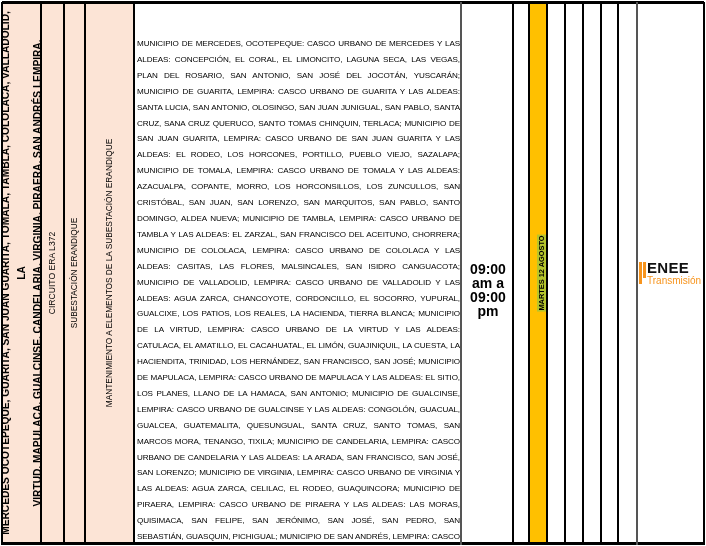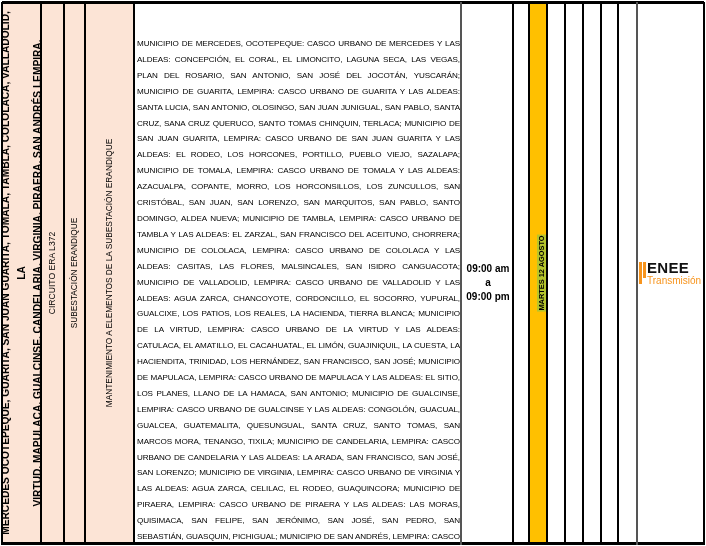--- a/index.html
+++ b/index.html
@@ -11,21 +11,21 @@
   .cell { position:absolute; top:4px; bottom:4px; box-sizing:border-box; }
   .peach { background:#fce4d6; }
   .yellow { background:#ffc000; }
   .rot { position:absolute; left:50%; top:50%; transform:translate(-50%,-50%) rotate(-90deg); white-space:nowrap; color:#000; }
   .rot-multi { white-space:normal; text-align:center; line-height:16px; }
   .desc {
     position:absolute; left:137px; top:36px; width:323px;
     font-family:"Liberation Sans", sans-serif; font-size:8.1px; line-height:15.9px;
     text-align:justify; color:#000; letter-spacing:-0.1px;
   }
-  .time { position:absolute; left:463px; top:262px; width:50px; text-align:center; font-size:10px; font-weight:bold; line-height:14px; color:#000; }
+  .time { position:absolute; left:463px; top:262px; width:50px; text-align:center; font-size:14px; font-weight:bold; line-height:14px; color:#000; }
   .date-label { font-size:7.4px; font-weight:bold; background:#7fc97f; background:rgba(120,200,80,0.55); padding:0 1px; }
   .logo { position:absolute; left:639px; top:259px; width:66px; height:30px; overflow:hidden; }
   .logo-mark { position:absolute; left:0; top:3px; width:3px; height:22px; background:#f7941d; }
   .logo-mark2 { position:absolute; left:4px; top:3px; width:3px; height:16px; background:#f7941d; }
   .logo-enee { position:absolute; left:8px; top:0px; font-size:15px; font-weight:bold; color:#111; letter-spacing:0.3px; line-height:17px; }
   .logo-sub { position:absolute; left:8px; top:16px; font-size:10px; color:#f7941d; line-height:11px; white-space:nowrap; }
 </style>
 </head>
 <body>
 

